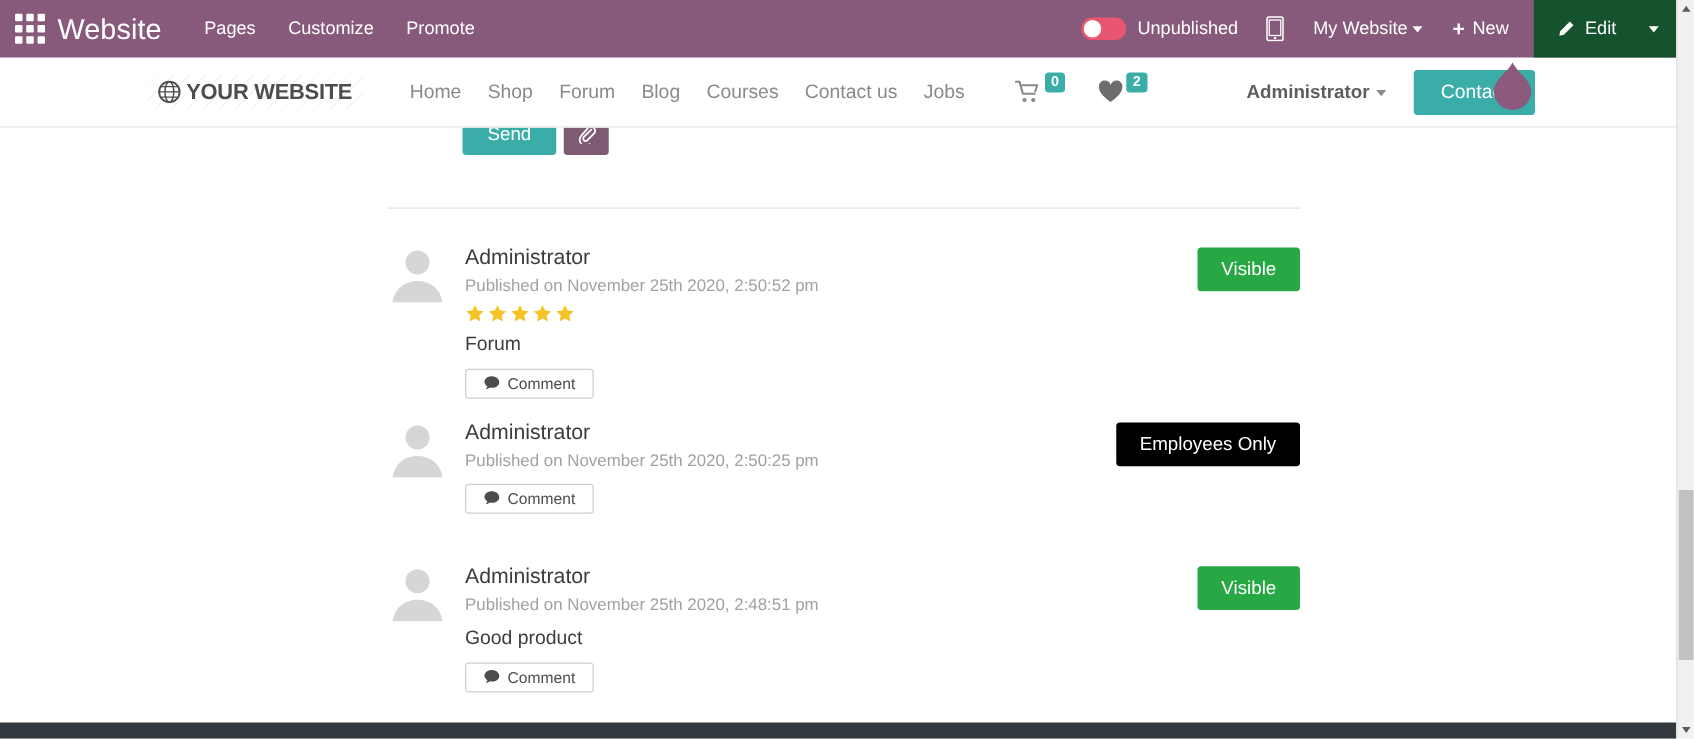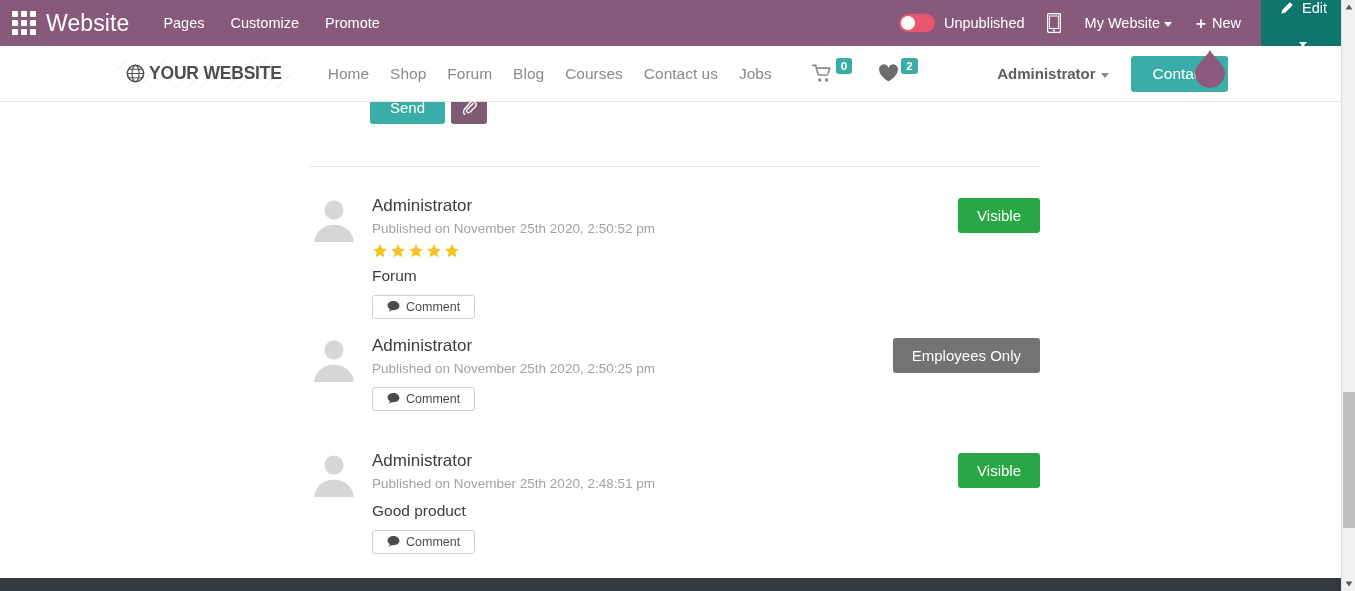--- a/index.html
+++ b/index.html
@@ -59,23 +59,23 @@
     display:inline-block; width:0;height:0;
     border-left:4px solid transparent; border-right:4px solid transparent;
     border-top:5px solid #ffffff; margin-left:4px; vertical-align: middle;
   }
   .new-btn {
     display:flex; align-items:center; gap:6px;
     font-size:14.5px; color:#fff; margin-right: 20px; cursor:pointer; white-space:nowrap;
   }
   .plus-ico { font-size:17px; font-weight:700; line-height:1; }
   .edit-zone {
-    background:#0f766e; height:100%;
+    background:#14532d; height:100%;
     display:flex; align-items:center; padding: 0 14px 0 18px;
-    gap: 26px; cursor:pointer;flex-direction:column;
+    gap: 26px; cursor:pointer;
   }
   .edit-btn { display:flex; align-items:center; gap:8px; font-size:14.5px; color:#fff; }
   .edit-caret {
     width:0;height:0;border-left:4px solid transparent;border-right:4px solid transparent;
     border-top:5px solid #ffffff;
   }
 
   
   #site-header {
     position:absolute; top:46px; left:0;
@@ -382,21 +382,21 @@
           <div class="rv-author">Administrator</div>
           <div class="rv-date">Published on November 25th 2020, 2:50:25 pm</div>
           <button class="comment-btn">
             <svg width="13" height="13" viewBox="0 0 14 14" aria-hidden="true">
               <path d="M7 1C3.4 1 .6 3.1.6 5.8c0 1.6 1 3 2.5 3.9-.1.9-.6 1.9-1.4 2.6 1.5-.2 2.8-.8 3.6-1.5.5.1 1.1.2 1.7.2 3.6 0 6.4-2.1 6.4-4.8S10.6 1 7 1z" fill="#4c4c4c"></path>
             </svg>
             <span>Comment</span>
           </button>
         </div>
         <div class="rv-status">
-          <button class="status-btn" style="background:#737373;">Employees Only</button>
+          <button class="status-btn" style="background:#000000;">Employees Only</button>
         </div>
       </div>
 
       <div class="review" style="top: 347px;">
         <svg class="avatar" viewBox="0 0 48 48" aria-hidden="true">
           <rect width="48" height="48" fill="#ffffff"></rect>
           <circle cx="24" cy="16" r="9.6" fill="#d6d6d6"></circle>
           <path d="M4 48c1.6-11.2 10-17.2 20-17.2S42.4 36.8 44 48z" fill="#d6d6d6"></path>
         </svg>
         <div class="rv-body">

